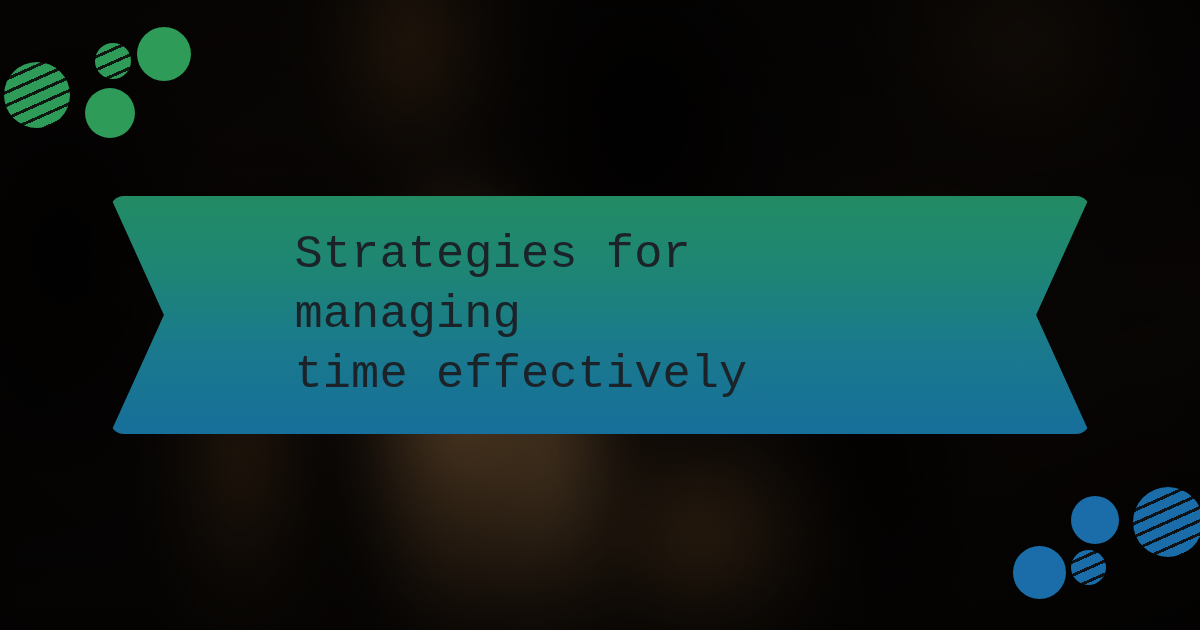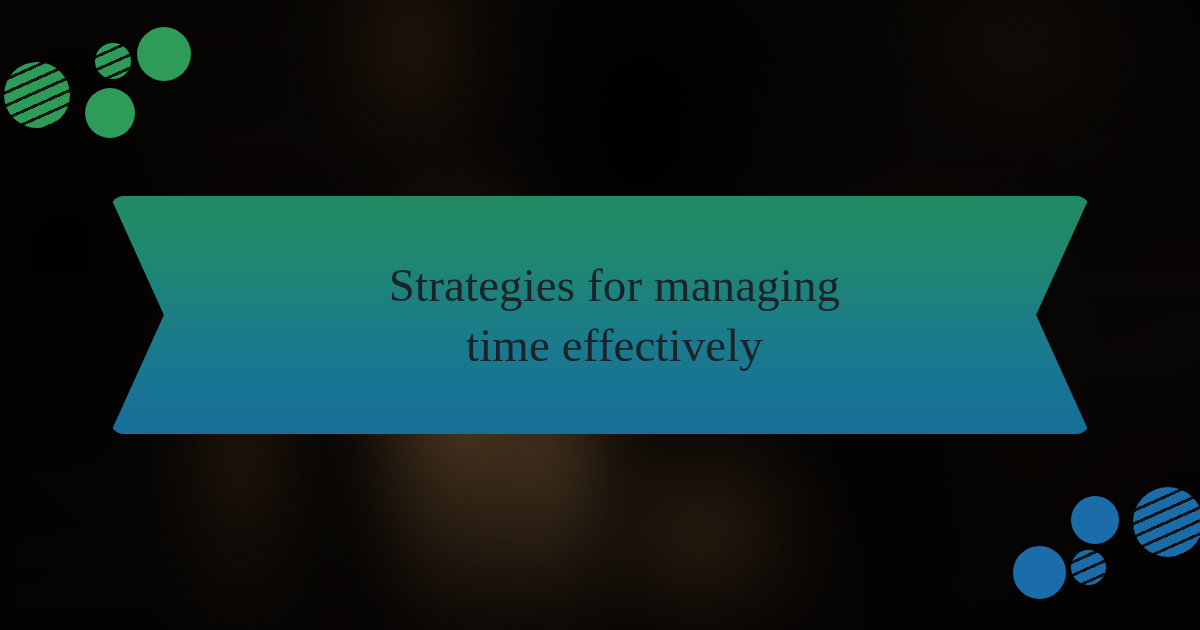--- a/index.html
+++ b/index.html
@@ -75,27 +75,26 @@
     background:linear-gradient(180deg, #228b63 0%, #1e8575 32%, #1a7a8c 62%, #176f9b 100%);
     border-radius:14px;
     -webkit-clip-path:polygon(0% 0%, 100% 0%, 94.5% 50%, 100% 100%, 0% 100%, 5.5% 50%);
     clip-path:polygon(0% 0%, 100% 0%, 94.5% 50%, 100% 100%, 0% 100%, 5.5% 50%);
     display:flex;
     align-items:center;
     justify-content:center;
   }
   .ribbon-title {
     max-width:640px;
-    text-align:center;
     color:#1b2228;
     font-size:47px;
     line-height:1.28;
     font-weight:400;
     letter-spacing:0.1px;
-    font-family:Liberation Serif, serif;
+    font-family:Liberation Mono, monospace;
     white-space:pre-line;
     margin-left:29px;
   }
 </style>
 </head>
 <body>
 
 <div class="stage">
 
   <div class="bg-photo"></div>

